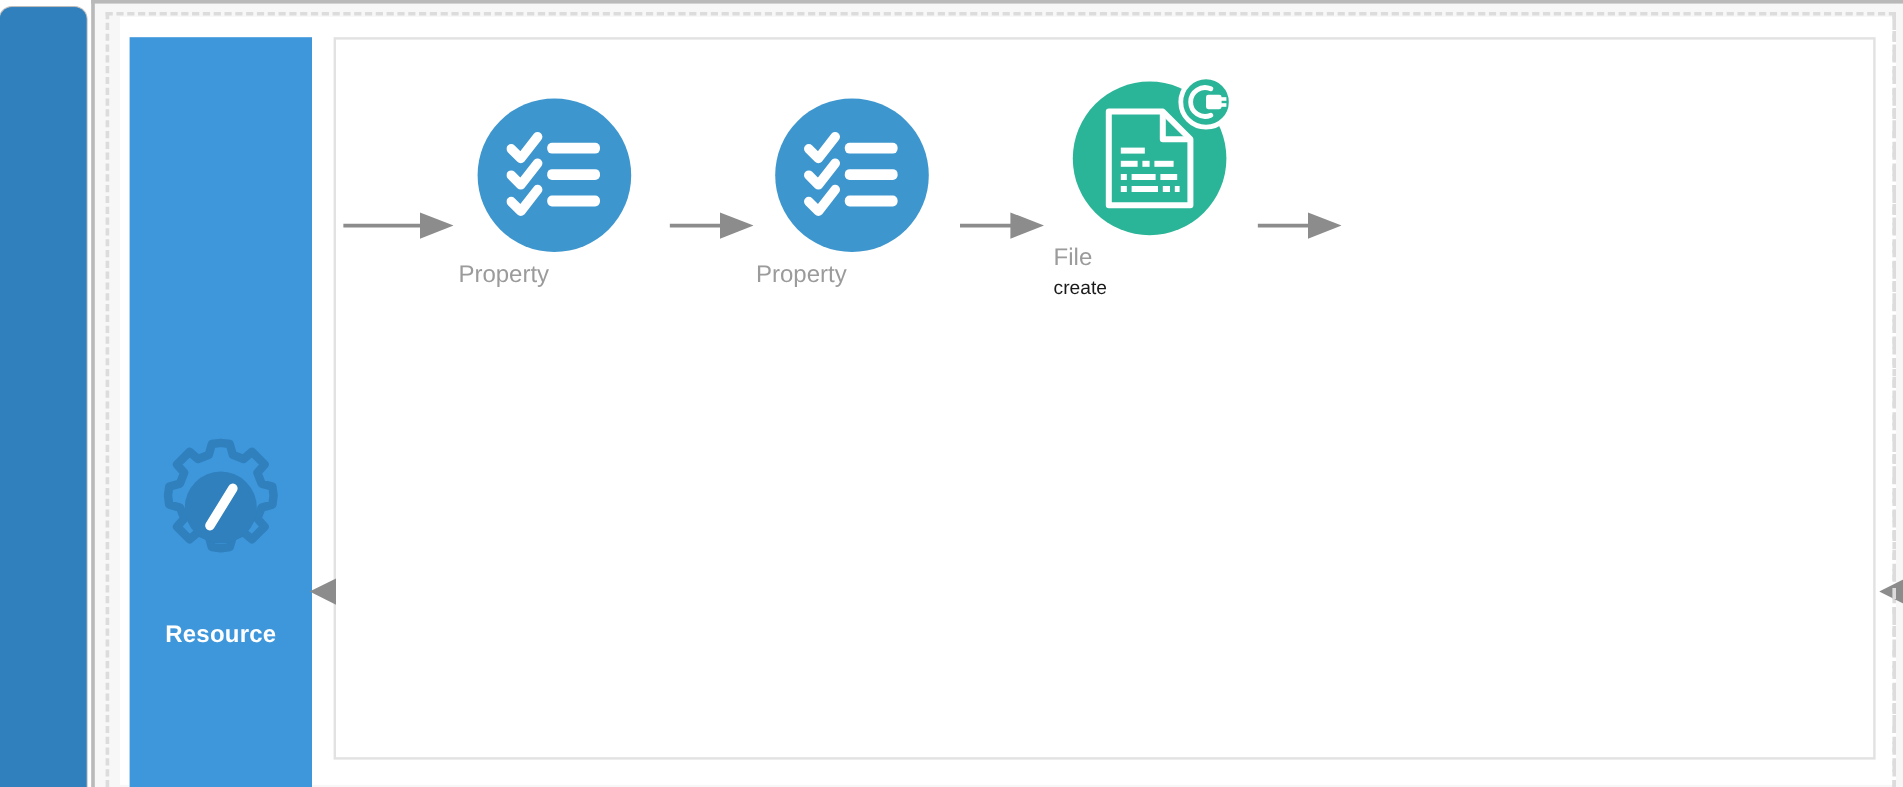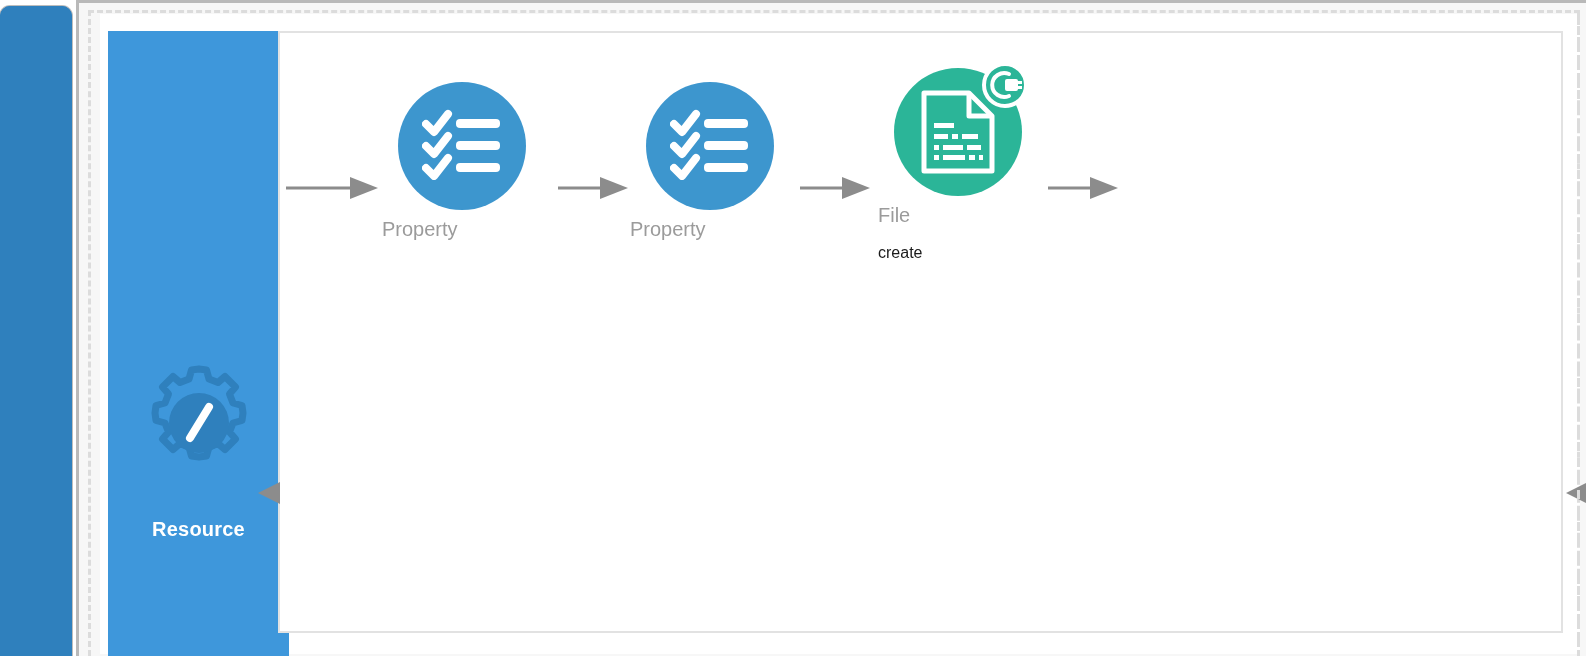--- a/index.html
+++ b/index.html
@@ -84,21 +84,20 @@
   }
 
   
   .resource-lane {
     position: absolute;
     left: 108px;
     top: 31px;
     width: 152px;
     height: 625px;
     background: #3e97db;
-    padding-left: 29px;
   }
   .resource-gear {
     position: absolute;
     left: 50%;
     top: 330px;
     transform: translateX(-50%);
     width: 124px;
     height: 124px;
   }
   .resource-label {
@@ -132,21 +131,21 @@
   .node-circle.blue { background: #3d96ce; }
   .node-circle.green { background: #2bb598; }
   .node-label {
     margin-top: 8px;
     font-size: 20px;
     color: #9b9b9b;
     font-family: "Liberation Sans", sans-serif;
     line-height: 1.1;
   }
   .node-sublabel {
-    margin-top: 18px;
+    margin-top: 6px;
     font-size: 16px;
     color: #1a1a1a;
     font-family: "Liberation Sans", sans-serif;
   }
   .badge {
     position: absolute;
     right: -8px;
     top: -8px;
     width: 50px;
     height: 50px;

